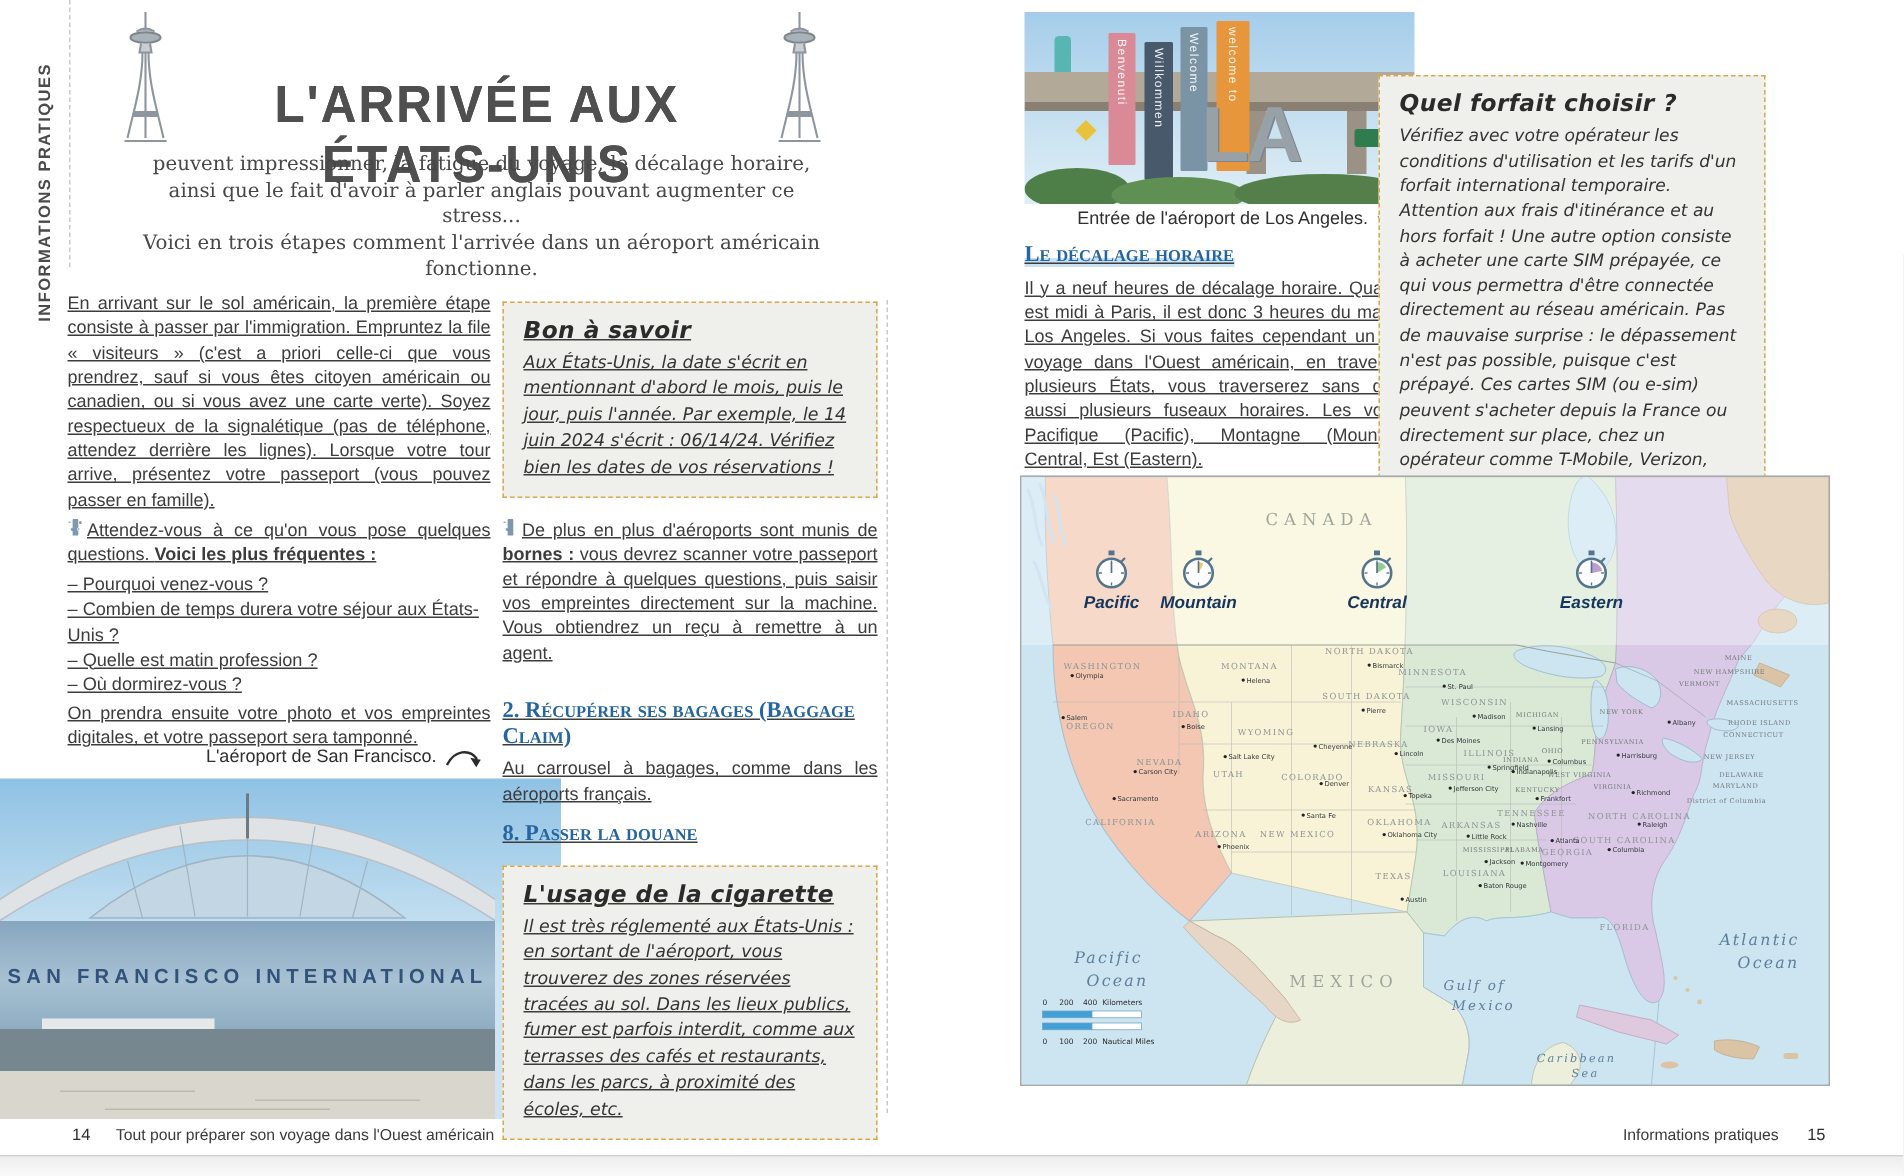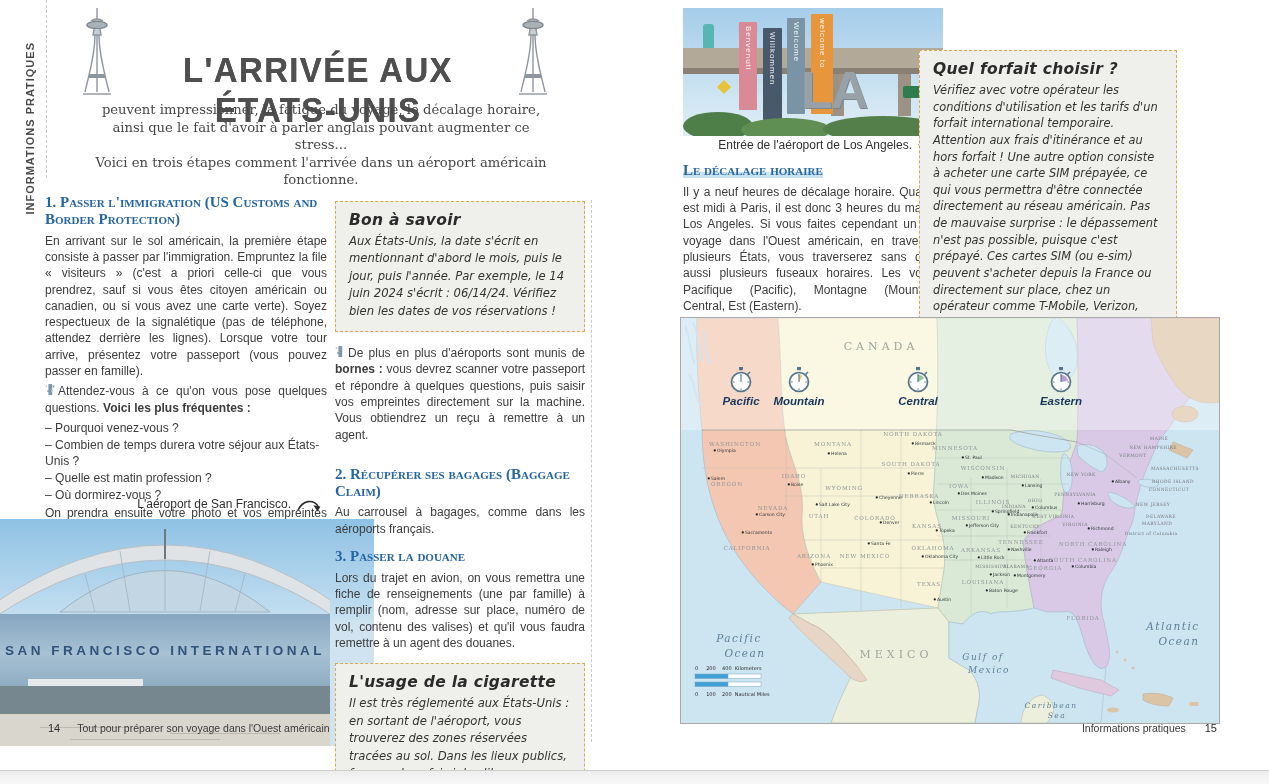--- a/index.html
+++ b/index.html
@@ -12,21 +12,21 @@
   .side-tab{position:absolute;left:24px;top:42px;writing-mode:vertical-rl;transform:rotate(180deg);
             font-size:11px;font-weight:bold;letter-spacing:1px;color:#4a4a4a;}
   
   .main-title{position:absolute;left:108px;top:50px;width:420px;text-align:center;
               font-size:35px;font-weight:bold;letter-spacing:1.5px;color:#4f4f4f;
               transform:scaleX(.94);transform-origin:center;
               font-family:"Liberation Sans",sans-serif;text-shadow:0 0 .4px #4f4f4f;}
   .intro{position:absolute;left:90px;top:101px;width:462px;text-align:center;
          font-family:"DejaVu Serif",serif;font-size:13.2px;line-height:1.33;color:#474747;}
   
-  .col{position:absolute;}
+  .col{position:absolute;text-decoration:underline;}
   .h-blue{color:#2565a0;font-family:"Liberation Serif",serif;font-weight:bold;
           font-variant:small-caps;font-size:15px;line-height:1.12;margin:0 0 5px 0;}
   .h-blue .hl{background:linear-gradient(transparent 62%, #c9e2f2 62%);}
   .body-p{font-size:12px;line-height:1.36;text-align:justify;margin:0 0 4px 0;}
   .q-line{font-size:12.1px;line-height:1.38;}
   .bold{font-weight:bold;}
   
   .dbox{background:#efefec;border:1.5px dashed #d7a84c;padding:9px 13px 11px 13px;}
   .script-title{font-family:"DejaVu Sans",sans-serif;font-style:italic;font-weight:bold;
                 font-size:15.5px;color:#2b2b2b;margin:0 0 4px 0;letter-spacing:.3px;}
@@ -65,21 +65,21 @@
   .map-frame svg{display:block;}
   .st-big{font-family:"DejaVu Serif",serif;font-size:5.6px;letter-spacing:.9px;fill:#8f9499;}
   .st-small{font-family:"DejaVu Serif",serif;font-size:4.4px;letter-spacing:.4px;fill:#75797d;}
   .city-t{font-family:"DejaVu Sans",sans-serif;font-size:4.5px;fill:#33383c;}
   .water-t{font-family:"DejaVu Serif",serif;font-style:italic;fill:#5e7f99;letter-spacing:1.5px;}
   .country-t{font-family:"DejaVu Serif",serif;letter-spacing:4px;fill:#9fa69d;font-size:11px;}
   .tz-label{font-family:"Liberation Sans",sans-serif;font-weight:bold;font-style:italic;
             font-size:11.5px;fill:#17365d;}
   .scale-text{white-space:pre;font-family:"DejaVu Sans",sans-serif;font-size:5px;fill:#2d2d2d;}
   
-  .footer{position:absolute;top:722px;font-size:10.5px;color:#3a3a3a;text-align:right;}
+  .footer{position:absolute;top:751px;font-size:10.5px;color:#3a3a3a;text-align:right;}
   .page-num{font-size:11px;color:#2e2e2e;}
   .bottom-edge{position:absolute;left:0;right:0;top:770px;height:14px;
                background:linear-gradient(#ededed,#fafafa);border-top:1px solid #cfcfcf;}
 </style>
 </head>
 <body>
 
 <div class="spread">
 
   <div class="vrule" style="left:46px;top:0;height:178px;"></div>
@@ -115,21 +115,20 @@
   </svg>
 
   <div class="main-title">L'ARRIVÉE AUX ÉTATS-UNIS</div>
   <div class="intro">
     <div>peuvent impressionner, la fatigue du voyage, le décalage horaire,</div>
     <div>ainsi que le fait d'avoir à parler anglais pouvant augmenter ce stress...</div>
     <div>Voici en trois étapes comment l'arrivée dans un aéroport américain fonctionne.</div>
   </div>
 
   <div class="col" style="left:45px;top:194px;width:282px;">
-    <div class="h-blue">1. Passer l'immigration (US Customs and Border Protection)</div>
     <p class="body-p">En arrivant sur le sol américain, la première étape consiste à passer par l'immigration. Empruntez la file « visiteurs » (c'est a priori celle-ci que vous prendrez, sauf si vous êtes citoyen américain ou canadien, ou si vous avez une carte verte). Soyez respectueux de la signalétique (pas de téléphone, attendez derrière les lignes). Lorsque votre tour arrive, présentez votre passeport (vous pouvez passer en famille).</p>
     <p class="body-p"><svg class="cactus" width="10" height="13" viewBox="0 0 10 13">
           <path fill="#7e98ae" d="M4,1 h2.6 a0.6,0.6 0 0 1 .6,.6 V12 H3.4 V1.6 A0.6,0.6 0 0 1 4,1 Z M0.6,3.5 h1.6 V8 c0,.6 .5,1 1.2,1 V7.2 H2.2 V3.5 c0-.5-.4-.9-.8-.9 s-.8,.4-.8,.9 Z M9.4,2.5 H7.8 V7 H6.6 v1.8 c.7,0 1.2-.4 1.2-1 V4.4 h1.6 c0-.5-.4-.9 0-.9 Z"></path>
         </svg><span>Attendez-vous à ce qu'on vous pose quelques questions. </span><span class="bold">Voici les plus fréquentes :</span></p>
     <div class="q-line">– Pourquoi venez-vous ?</div>
     <div class="q-line">– Combien de temps durera votre séjour aux États-Unis ?</div>
     <div class="q-line">– Quelle est matin profession ?</div>
     <div class="q-line">– Où dormirez-vous ?</div>
     <p class="body-p" style="margin-top:2px;">On prendra ensuite votre photo et vos empreintes digitales, et votre passeport sera tamponné.</p>
   </div>
@@ -168,22 +167,21 @@
   <div class="col" style="left:335px;top:201px;width:250px;">
     <div class="dbox">
       <div class="script-title">Bon à savoir</div>
       <div class="script-body">Aux États-Unis, la date s'écrit en mentionnant d'abord le mois, puis le jour, puis l'année. Par exemple, le 14 juin 2024 s'écrit : 06/14/24. Vérifiez bien les dates de vos réservations !</div>
     </div>
     <p class="body-p" style="margin-top:13px;"><svg class="cactus" width="10" height="13" viewBox="0 0 10 13">
           <path fill="#7e98ae" d="M4,1 h2.6 a0.6,0.6 0 0 1 .6,.6 V12 H3.4 V1.6 A0.6,0.6 0 0 1 4,1 Z M0.6,3.5 h1.6 V8 c0,.6 .5,1 1.2,1 V7.2 H2.2 V3.5 c0-.5-.4-.9-.8-.9 s-.8,.4-.8,.9 Z"></path>
         </svg><span>De plus en plus d'aéroports sont munis de </span><span class="bold">bornes :</span><span> vous devrez scanner votre passeport et répondre à quelques questions, puis saisir vos empreintes directement sur la machine. Vous obtiendrez un reçu à remettre à un agent.</span></p>
     <div class="h-blue" style="margin-top:23px;">2. Récupérer ses bagages (Baggage Claim)</div>
     <p class="body-p">Au carrousel à bagages, comme dans les aéroports français.</p>
-    <div class="h-blue" style="margin-top:11px;">3. Passer la douane</div>
-    <p class="body-p">Lors du trajet en avion, on vous remettra une fiche de renseignements (une par famille) à remplir (nom, adresse sur place, numéro de vol, contenu des valises) et qu'il vous faudra remettre à un agent des douanes.</p>
+    <div class="h-blue" style="margin-top:11px;">8. Passer la douane</div>
     <div class="dbox" style="margin-top:12px;">
       <div class="script-title">L'usage de la cigarette</div>
       <div class="script-body">Il est très réglementé aux États-Unis : en sortant de l'aéroport, vous trouverez des zones réservées tracées au sol. Dans les lieux publics, fumer est parfois interdit, comme aux terrasses des cafés et restaurants, dans les parcs, à proximité des écoles, etc.</div>
     </div>
   </div>
 
   <div class="photo lax">
     <div class="tower"></div>
     <div class="ysign"></div>
     <div class="bridge"></div>

